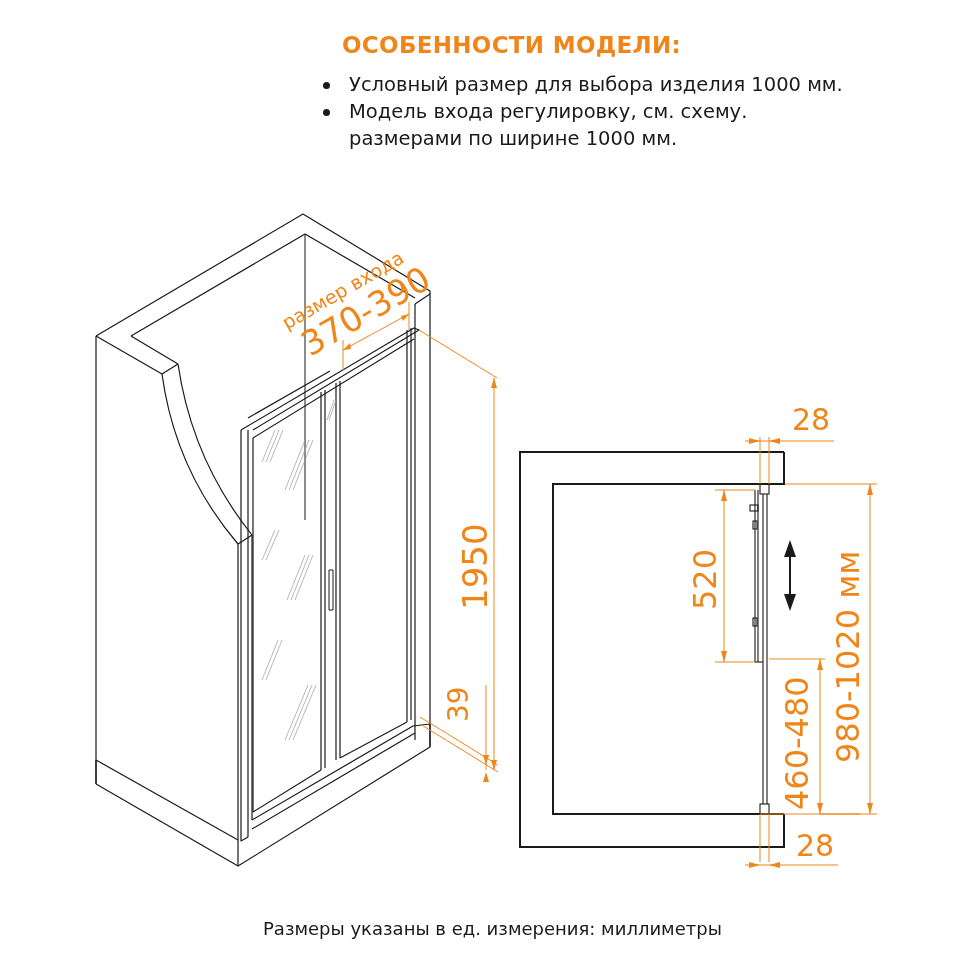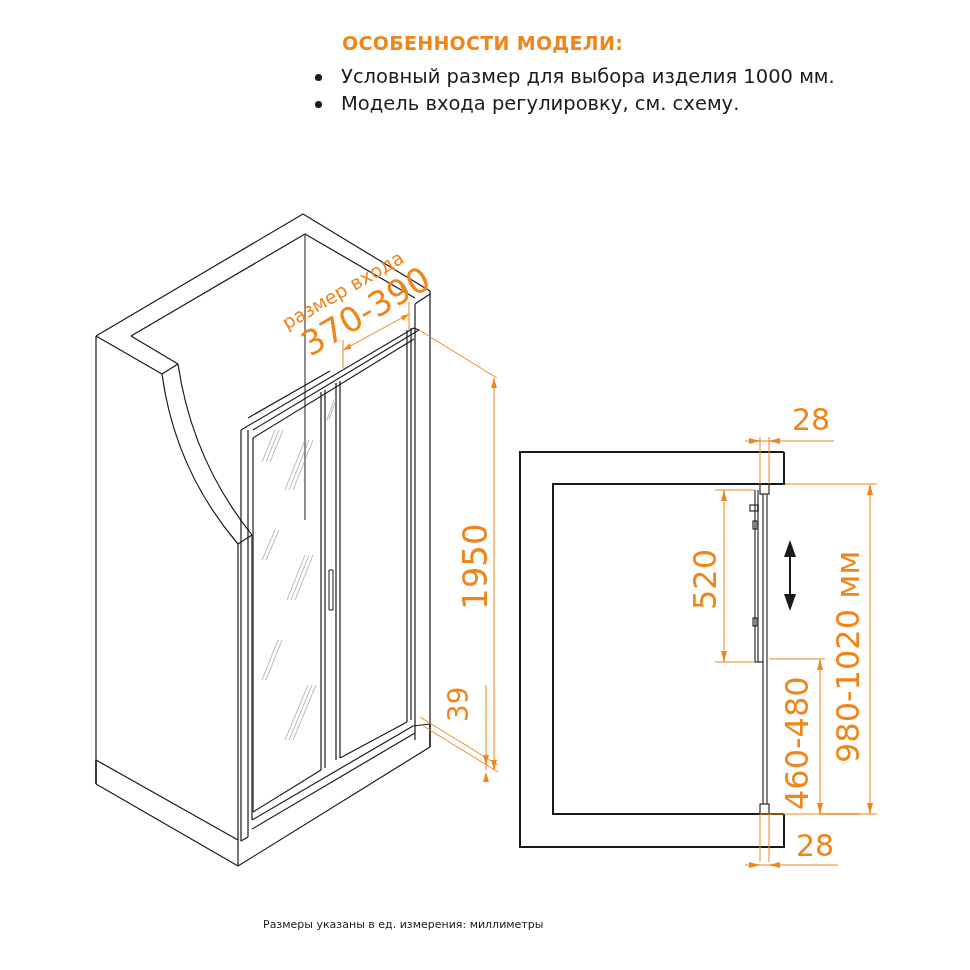--- a/index.html
+++ b/index.html
@@ -1,33 +1,34 @@
 <!DOCTYPE html>
 <html><head>
 <meta charset="utf-8">
 <style>
   html, body { margin:0; padding:0; background:#ffffff; }
   body { width:970px; height:970px; position:relative; overflow:hidden; font-family:"DejaVu Sans", sans-serif; }
   .features { position:absolute; left:312px; top:32px; }
-  .features-title { position:absolute; left:30px; top:0; color:#f08519; font-weight:bold; font-size:19px; letter-spacing:0.3px; white-space:nowrap; }
-  .features-list { position:absolute; left:0; top:31px; margin:0; padding:0; list-style:none; }
+  .features-title { position:absolute; left:30px; top:0; color:#f08519; font-weight:bold; font-size:23px; letter-spacing:0.3px; white-space:nowrap; }
+  .features-list { position:absolute; left:0; top:31px; margin:8px; padding:0; list-style:none; }
   .features-list li { position:relative; padding-left:29px; font-size:19.5px; line-height:27px; color:#1a1a1a; white-space:nowrap; }
   .features-list li .bullet { position:absolute; left:3px; top:11px; width:7px; height:7px; border-radius:50%; background:#1a1a1a; }
-  .footer-note { position:absolute; left:263px; top:918px; font-size:11px; color:#1a1a1a; white-space:nowrap; }
+  .footer-note { position:absolute; left:263px; top:918px; font-size:18px; color:#1a1a1a; white-space:nowrap; }
   svg.drawing { position:absolute; left:0; top:0; }
   .dim-text { font-family:"DejaVu Sans", sans-serif; fill:#f08519; }
 </style>
 </head>
 <body>
 
 <div class="features">
   <div class="features-title">ОСОБЕННОСТИ МОДЕЛИ:</div>
   <ul class="features-list">
     <li><span class="bullet"></span><span>Условный размер для выбора изделия 1000 мм.</span></li>
     <li><span class="bullet"></span><span>Модель входа регулировку, см. схему.</span></li>
+    <li><span>размерами по ширине 1000 мм.</span></li>
   </ul>
 </div>
 
 <svg class="drawing" width="970" height="970" viewBox="0 0 970 970">
 
   <g fill="none" stroke="#1a1a1a" stroke-width="1.2" stroke-linejoin="round">
 
     <polyline points="96,336 303,214 430,291 430,294"></polyline>
     <polyline points="96,336 96,784"></polyline>
 

